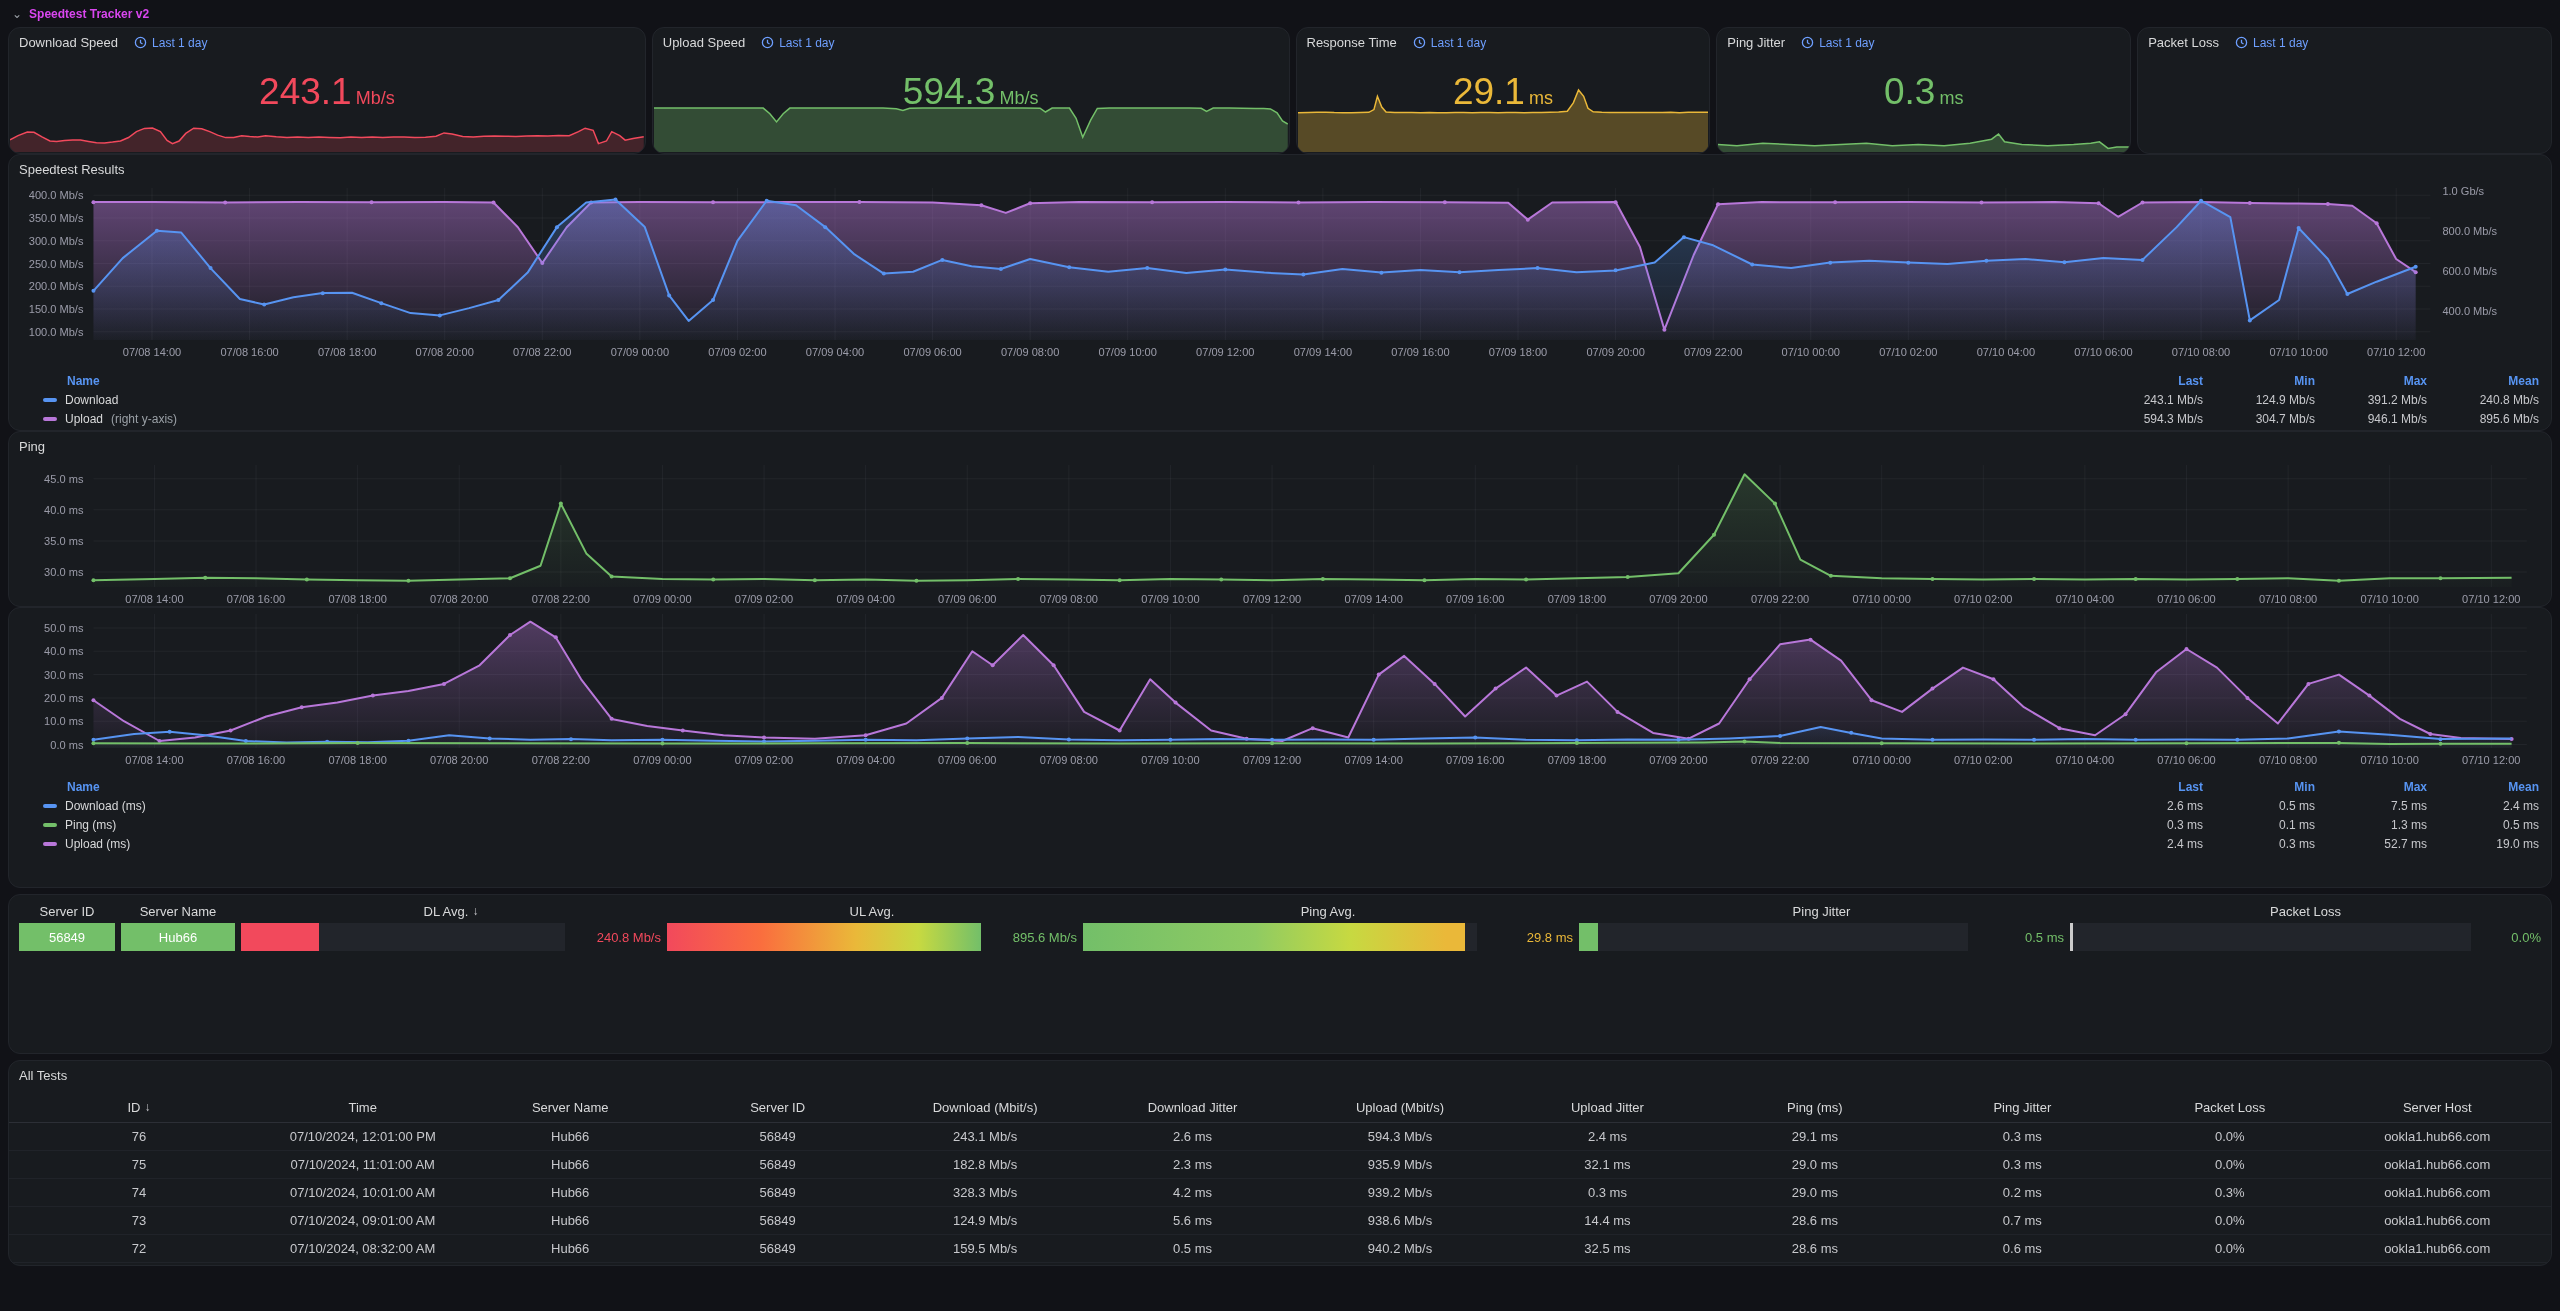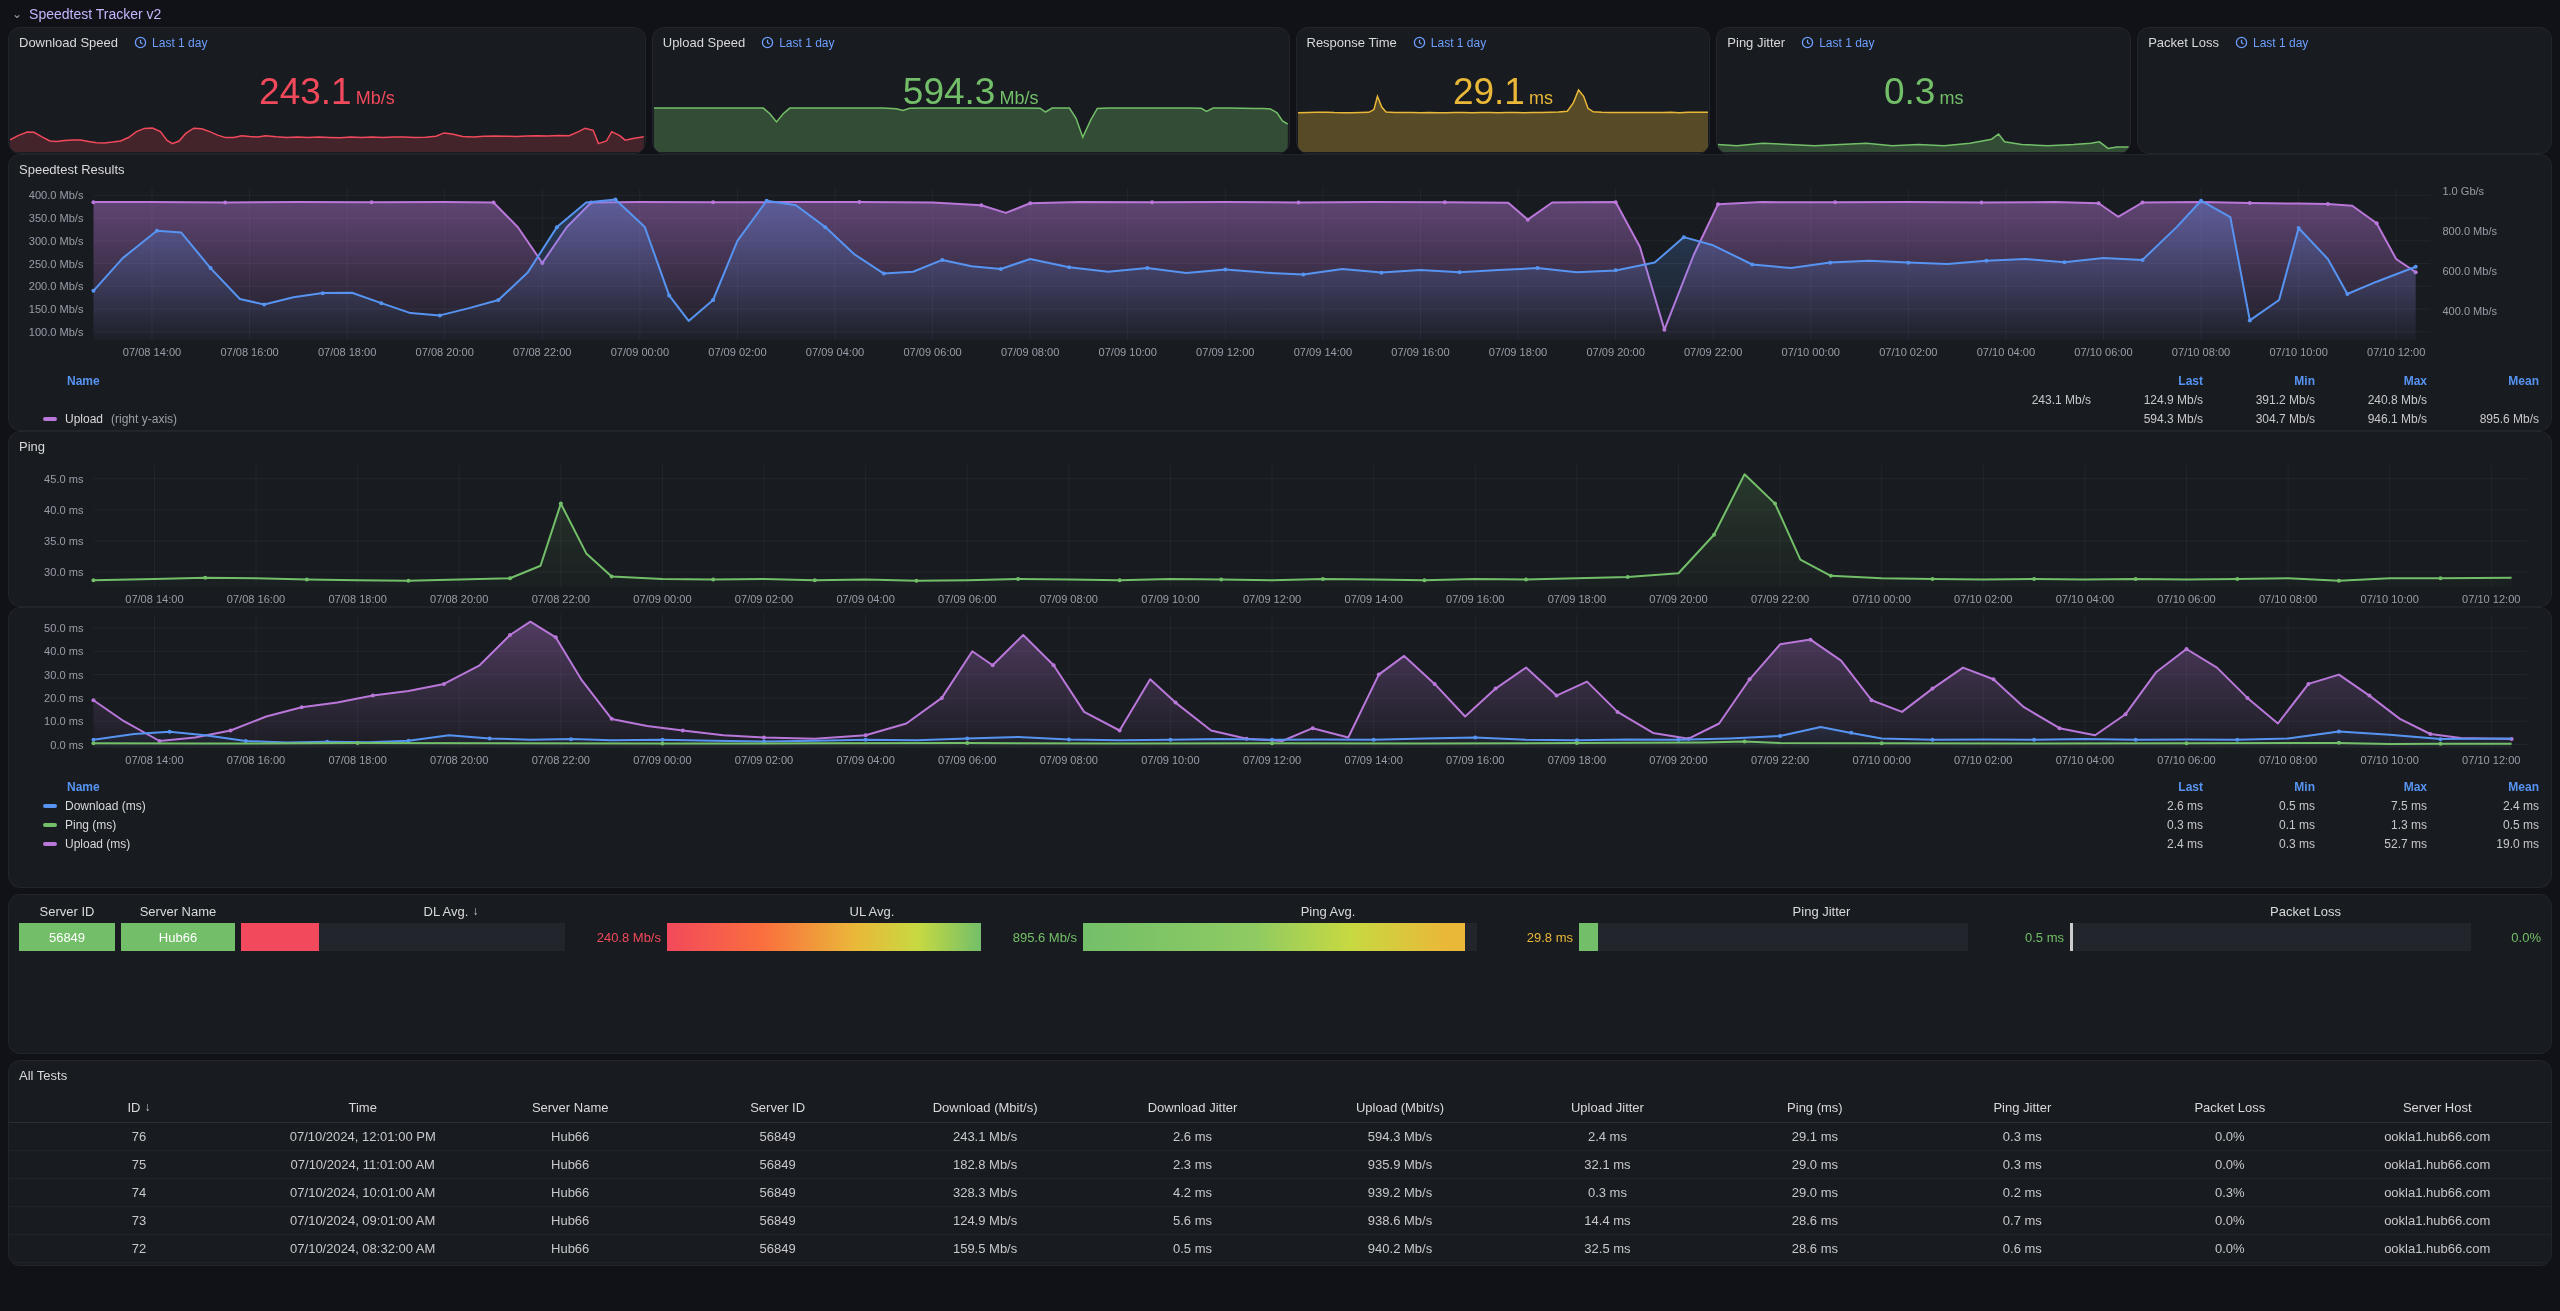--- a/index.html
+++ b/index.html
@@ -1,19 +1,19 @@
 <!DOCTYPE html>
 <html><head>
 <meta charset="utf-8">
 <style>
   *{box-sizing:border-box;margin:0;padding:0}
   html,body{width:2560px;height:1311px;overflow:hidden}
   body{background:#111217;font-family:"Liberation Sans",sans-serif;color:#d8d9da;padding:4px 8px 0}
   .row-header{display:flex;align-items:center;gap:7px;height:20px;padding-left:4px;cursor:pointer}
-  .row-title{font-size:14px;font-weight:400;color:#c4b5fd}
+  .row-title{font-size:12px;font-weight:700;color:#d946ef}
   .chev{color:#9aa0a6;font-size:12px;line-height:1}
   .stats-row{display:flex;gap:6px;margin-top:3px}
   .panel{background:#181b1f;border:1px solid #22252b;border-radius:12px;position:relative}
   .stat{height:127px;overflow:hidden}
   .stat.wide{flex:1.54}
   .stat.narrow{flex:1}
   .panel-header{display:flex;align-items:center;gap:16px;padding:7px 10px 3px}
   .panel-title{font-size:13px;font-weight:500;color:#d8d9da;white-space:nowrap}
   .timerange{display:flex;align-items:center;gap:5px;font-size:12px;color:#6e9fff;cursor:pointer}
   .timerange svg{display:block}
@@ -300,20 +300,24 @@
     </svg>
   <div class="legend" id="legend0">
       <div class="lrow lhead">
         <span class="lname">Name</span>
         <span class="lval">Last</span>
         <span class="lval">Min</span>
         <span class="lval">Max</span>
         <span class="lval">Mean</span>
       </div>
       <div class="lrow">
+        <span class="lnamecell">
+          <span class="lmark" style="background: rgb(87, 148, 242);"></span>
+          <span>Download</span>
+        </span>
         <span class="lval">243.1 Mb/s</span>
         <span class="lval">124.9 Mb/s</span>
         <span class="lval">391.2 Mb/s</span>
         <span class="lval">240.8 Mb/s</span>
       </div>
       <div class="lrow">
         <span class="lnamecell">
           <span class="lmark" style="background: rgb(184, 119, 217);"></span>
           <span>Upload</span>
           <span class="lnote"> (right y-axis)</span>

